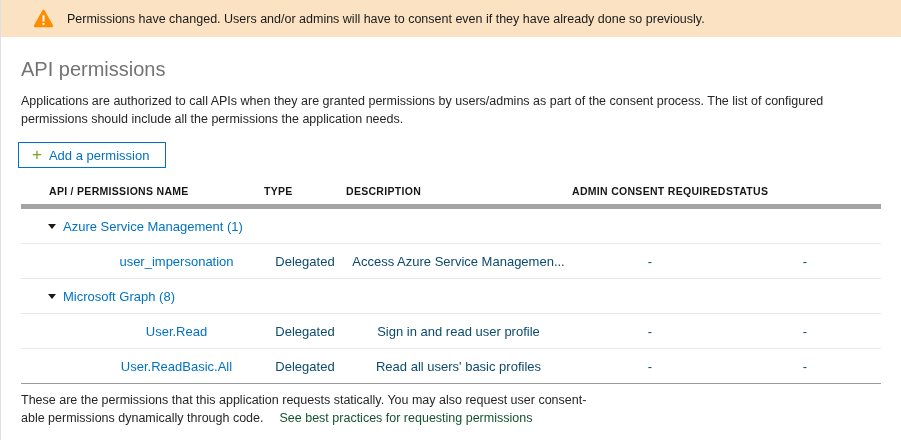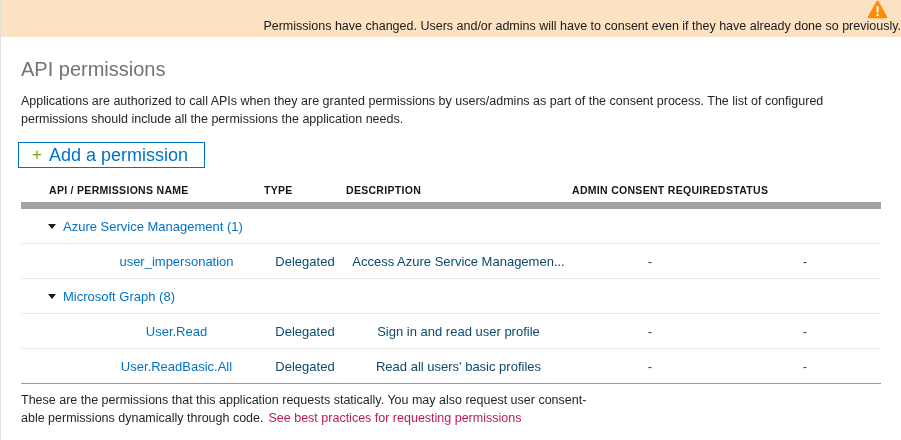--- a/index.html
+++ b/index.html
@@ -10,23 +10,22 @@
     color: #1a1a1a;
     border-left: 1px solid #e0e0e0;
     overflow: hidden;
   }
 
   
   .banner {
     height: 37px;
     background: #fbe2c3;
     display: flex;
-    align-items: flex-end;
-    padding-left: 20px;
-    flex-direction: column;
+    align-items: center;
+    padding-left: 32px;
   }
   .banner .warn-icon { flex: 0 0 auto; margin-right: 13px; display: block; }
   .banner .banner-text { font-size: 12.5px; color: #1a1a1a; }
 
   
   .page-title {
     font-size: 20px;
     font-weight: 400;
     color: #737373;
     margin: 21px 0 0 20px;
@@ -53,30 +52,30 @@
   }
   .add-btn .plus {
     color: #77a51e;
     font-size: 17px;
     font-weight: 400;
     margin-right: 7px;
     line-height: 1;
     position: relative;
     top: -1px;
   }
-  .add-btn .add-label { color: #0072c6; font-size: 18px; }
+  .add-btn .add-label { color: #0072c6; font-size: 13px; }
 
   
   .perm-table { margin: 10px 20px 0 20px; }
   .t-row {
     display: grid;
     grid-template-columns: 243px 82px 225px 154px 1fr;
     align-items: center;
   }
-  .t-head { height: 31px; border-bottom: 7px solid #a3a3a3; }
+  .t-head { height: 31px; border-bottom: 5px solid #a3a3a3; }
   .t-head .th {
     font-size: 10.5px;
     font-weight: 700;
     letter-spacing: 0.3px;
     color: #161616;
     text-transform: uppercase;
     white-space: nowrap;
   }
   .t-head .th:first-child { padding-left: 28px; }
   .t-head .th:nth-child(4), .t-head .th:nth-child(5) { padding-left: 1px; }
@@ -104,24 +103,24 @@
   .cell-dash { padding-left: 4px; }
 
   
   .footer-note {
     margin: 7px 20px 0 20px;
     font-size: 12.5px;
     line-height: 18px;
     color: #262626;
   }
   .footer-note a {
-    color: #be185d;
+    color: #14532d;
     text-decoration: none;
     cursor: pointer;
-    margin-left: 5px;
+    margin-left: 16px;
   }
 </style>
 </head>
 <body>
 
 
 
 
 <div class="banner">
   <svg class="warn-icon" width="21" height="19" viewBox="0 0 24 22">

